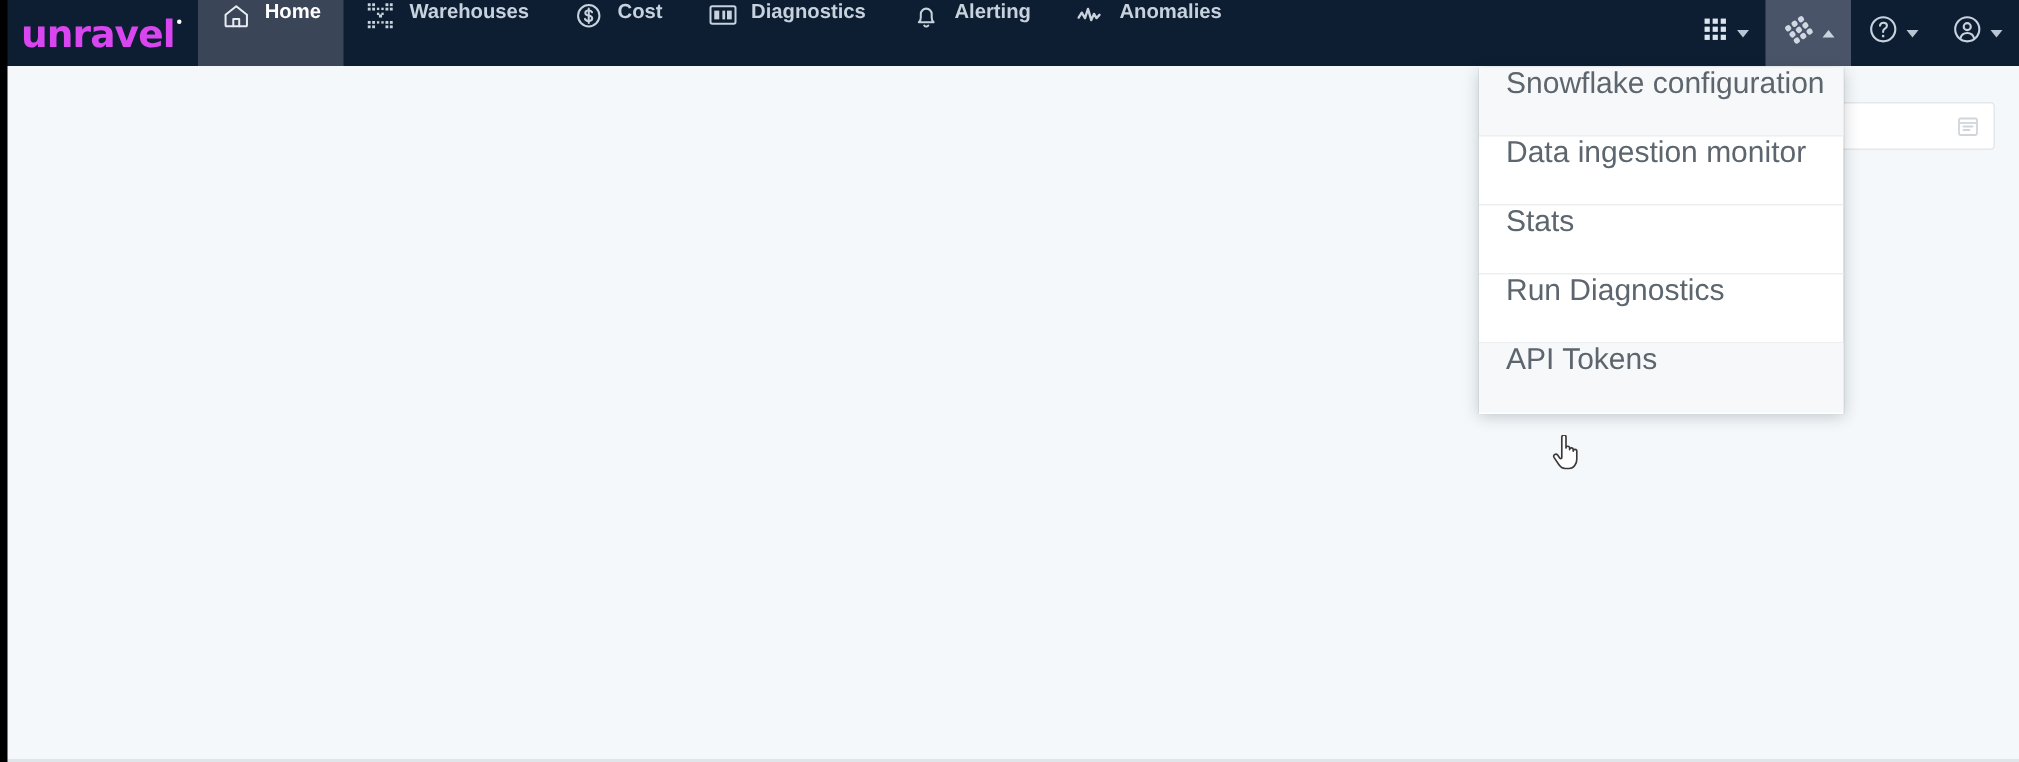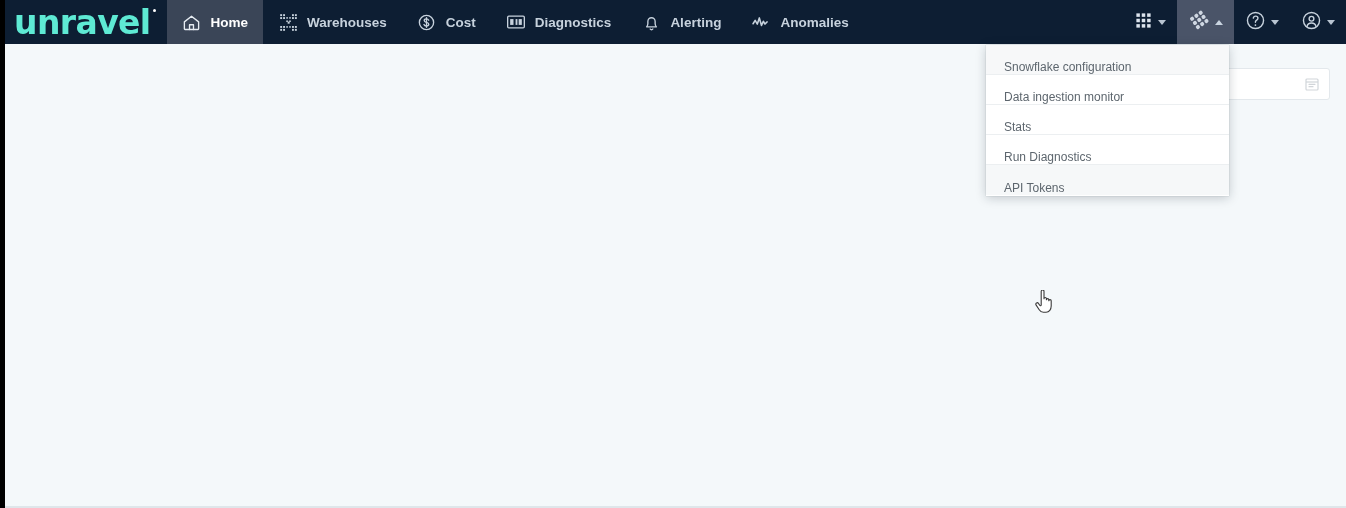--- a/index.html
+++ b/index.html
@@ -39,40 +39,39 @@
     align-items: stretch;
     z-index: 40;
   }
   .brand {
     display: flex; align-items: center;
     padding: 0 16px 0 14px;
     height: 44px;
     background: #0d1e33;
   }
   .brand-text {
-    color: #5eead4;
-    font-size: 33px;
+    color: #d946ef;
+    font-size: 25px;
     font-weight: 700;
     letter-spacing: -0.6px;
     line-height: 1;
     position: relative;
     font-family: "DejaVu Sans", sans-serif;
   }
   .brand-text::after {
     content: "";
     position: absolute;
     right: -5px; top: 3px;
     width: 3px; height: 3px;
     background: #ffffff;
     border-radius: 50%;
   }
 
   .nav-item {
     display: flex;
-    align-items: center;
     gap: 9px;
     padding: 0 15px;
     height: 44px;
     color: #c7d2dd;
     font-size: 13.5px;
     font-weight: 600;
     white-space: nowrap;
     cursor: pointer;
     user-select: none;
   }
@@ -143,25 +142,25 @@
     position: absolute;
     left: 986px; top: 45px;
     width: 243px;
     background: #ffffff;
     box-shadow: 0 2px 10px rgba(20,30,45,.22), 0 0 1px rgba(20,30,45,.25);
     z-index: 50;
     padding-bottom: 1px;
   }
   .menu-item {
     position: relative;
-    height: 30px;
+    height: 46px;
     display: flex;
-    align-items: flex-end;
+    align-items: flex-start;
     padding: 0 18px;
-    font-size: 12px;
+    font-size: 20px;
     color: #5d666e;
     border-bottom: 1px solid #eceff1;
     cursor: pointer;
     white-space: nowrap;
   }
   .menu-item:last-child { border-bottom: none; }
   .menu-item.hovered { background: #f6f8f9; }
   .menu-item.tinted { background: #f7f8f9; }
 
   

